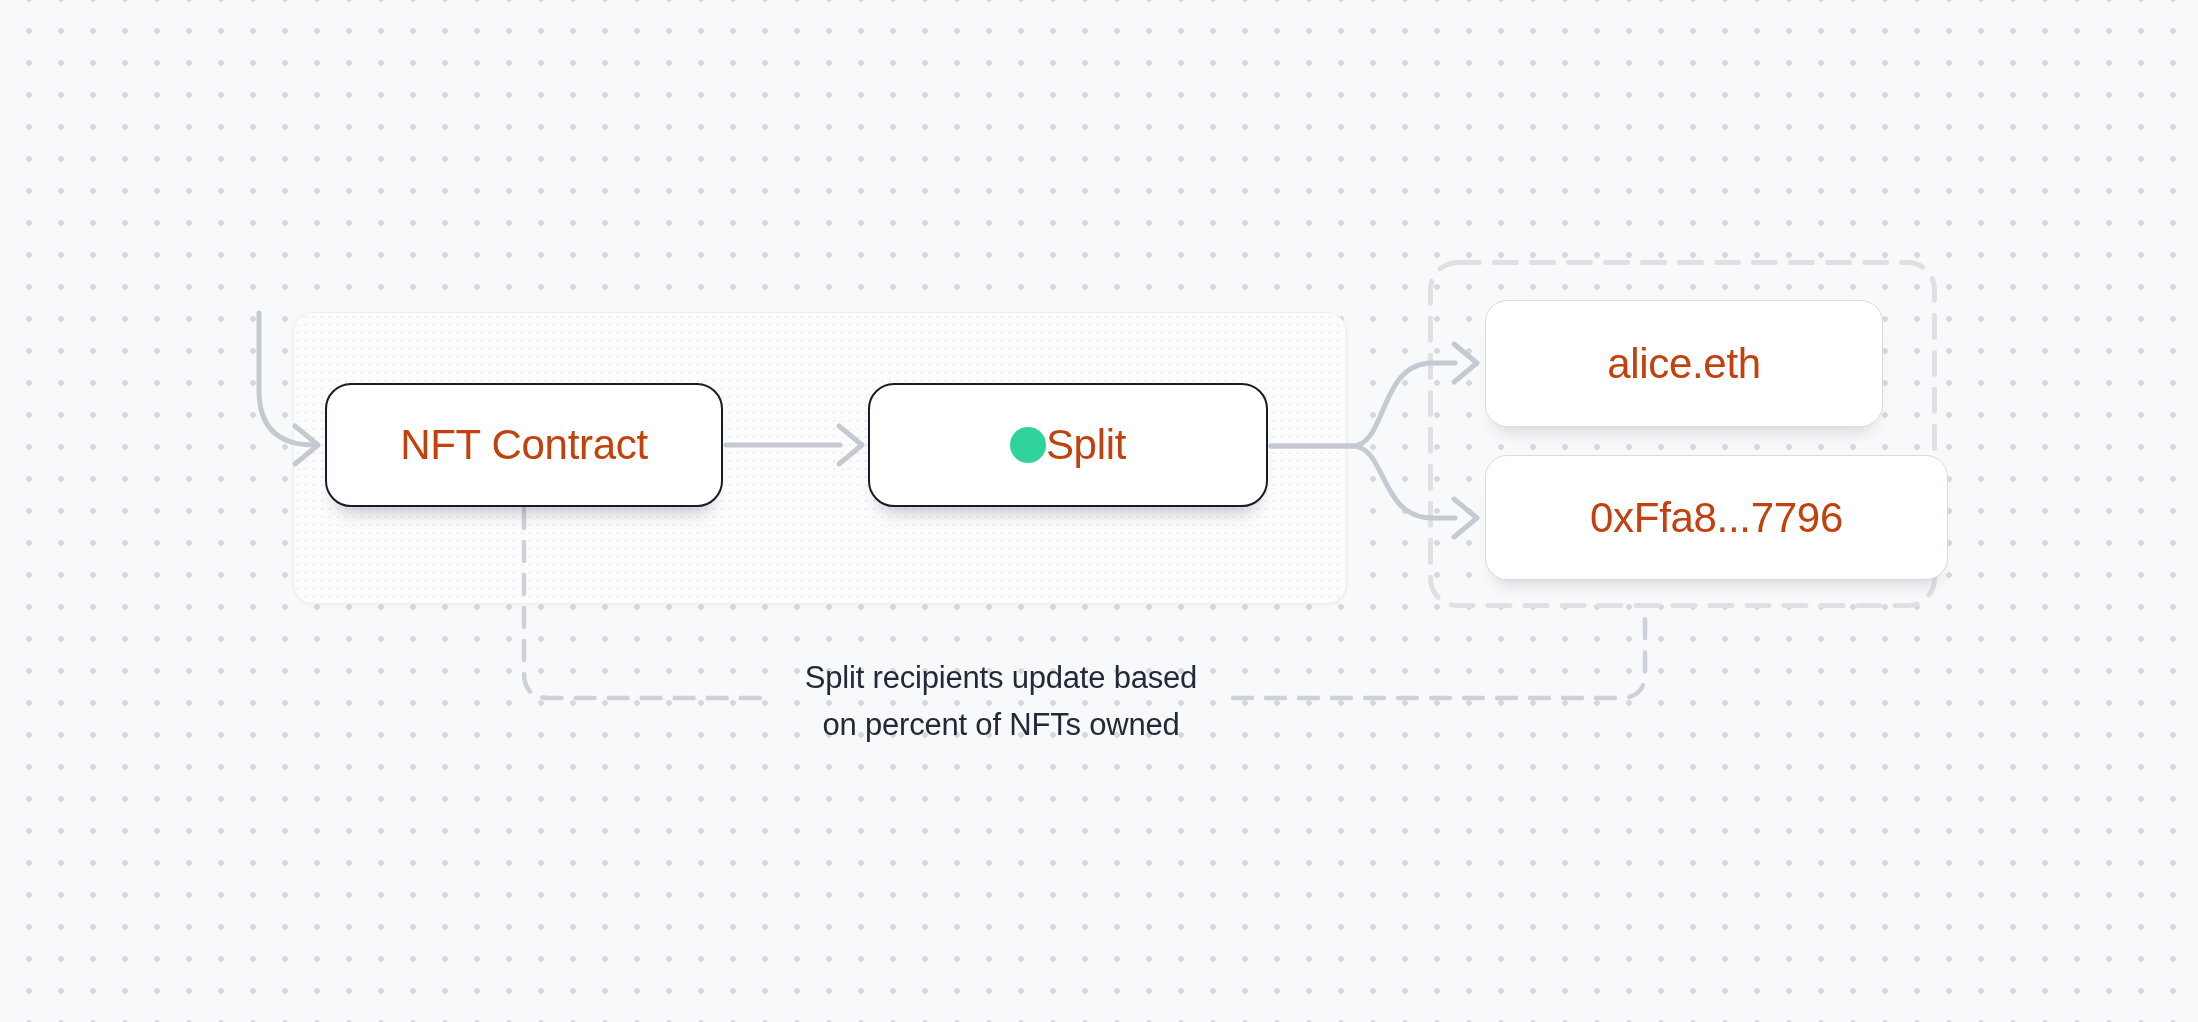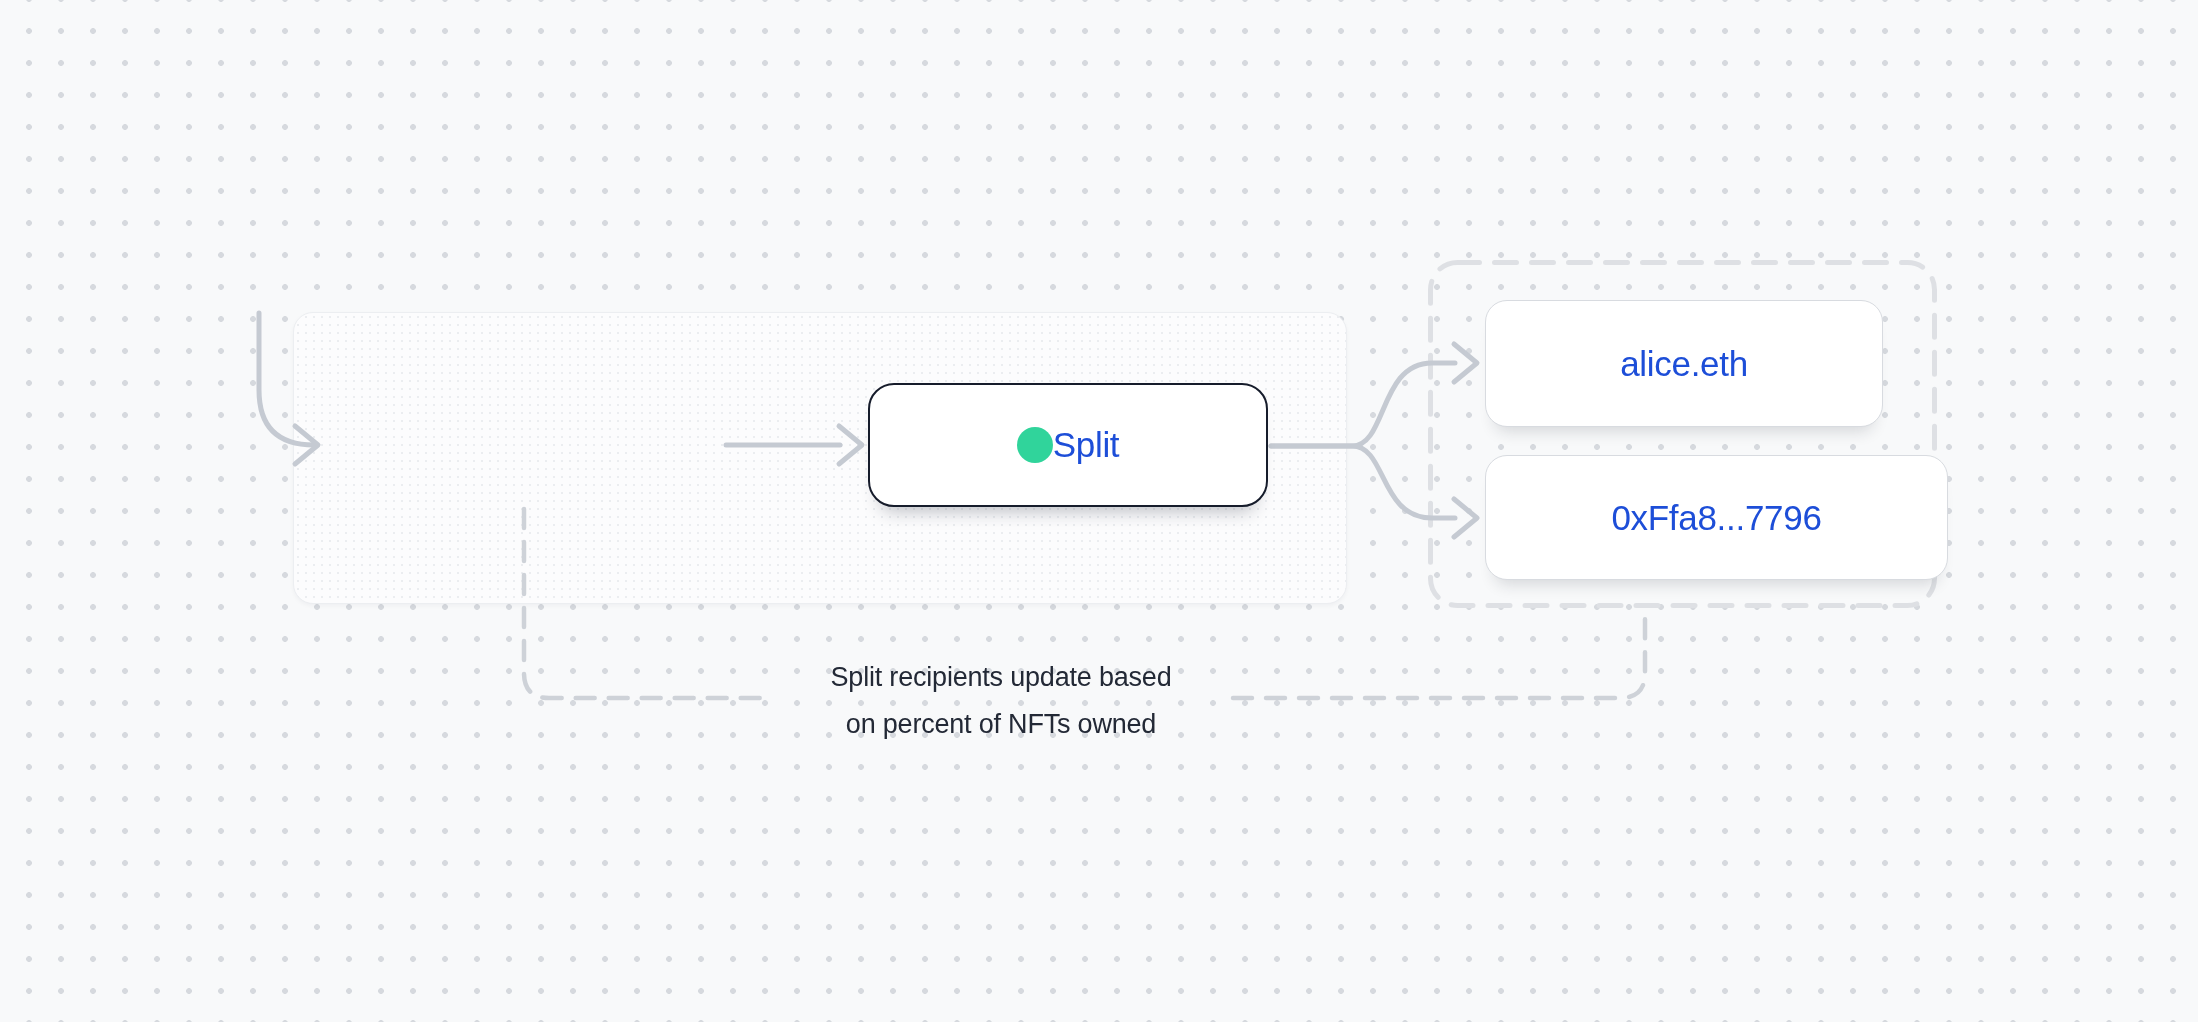--- a/index.html
+++ b/index.html
@@ -43,21 +43,21 @@
     box-sizing: border-box;
     display: flex; align-items: center; justify-content: center;
     font-size: 31px; font-weight: 500; color: #14182a;
     letter-spacing: -0.2px;
   }
   .node {
     position: absolute;
     display: flex; align-items: center; justify-content: center;
     background: #ffffff;
     box-sizing: border-box;
-    font-size: 35px; color: #1d4ed8;
+    font-size: 42px; color: #c2410c;
     letter-spacing: -0.3px;
     white-space: nowrap;
   }
   .node.dark {
     border: 2.5px solid #161c2b;
     border-radius: 26px;
     box-shadow: 0 16px 18px -12px rgba(22,28,45,0.28);
   }
   .node.light {
     border: 1.5px solid #d8dbe0;
@@ -71,21 +71,21 @@
   .status-dot {
     width: 36px; height: 36px; border-radius: 50%;
     background: #30d49b;
     flex: 0 0 auto;
   }
   .annotation {
     position: absolute;
     left: 1001px; top: 654px;
     transform: translateX(-50%);
     text-align: center;
-    font-size: 27px; line-height: 47px;
+    font-size: 31px; line-height: 47px;
     color: #232936;
     letter-spacing: -0.2px;
     white-space: nowrap;
   }
 </style>
 </head>
 <body>
 
 <div class="canvas">
 
@@ -115,20 +115,23 @@
       <polyline points="1454,499 1477,518 1454,537"></polyline>
     </g>
 
     <g fill="none" stroke="#ced2d8" stroke-width="4.5" stroke-linecap="round" stroke-dasharray="19 14">
       <path d="M 524,509 V 673 Q 524,698 549,698 H 770"></path>
       <path d="M 1233,698 H 1620 Q 1645,698 1645,673 V 610"></path>
     </g>
   </svg>
 
 
+  <div class="node dark node-nft">
+    <span>NFT Contract</span>
+  </div>
 
   <div class="node dark node-split">
     <span class="status-dot"></span>
     <span>Split</span>
   </div>
 
   <div class="node light node-alice">
     <span>alice.eth</span>
   </div>
 

